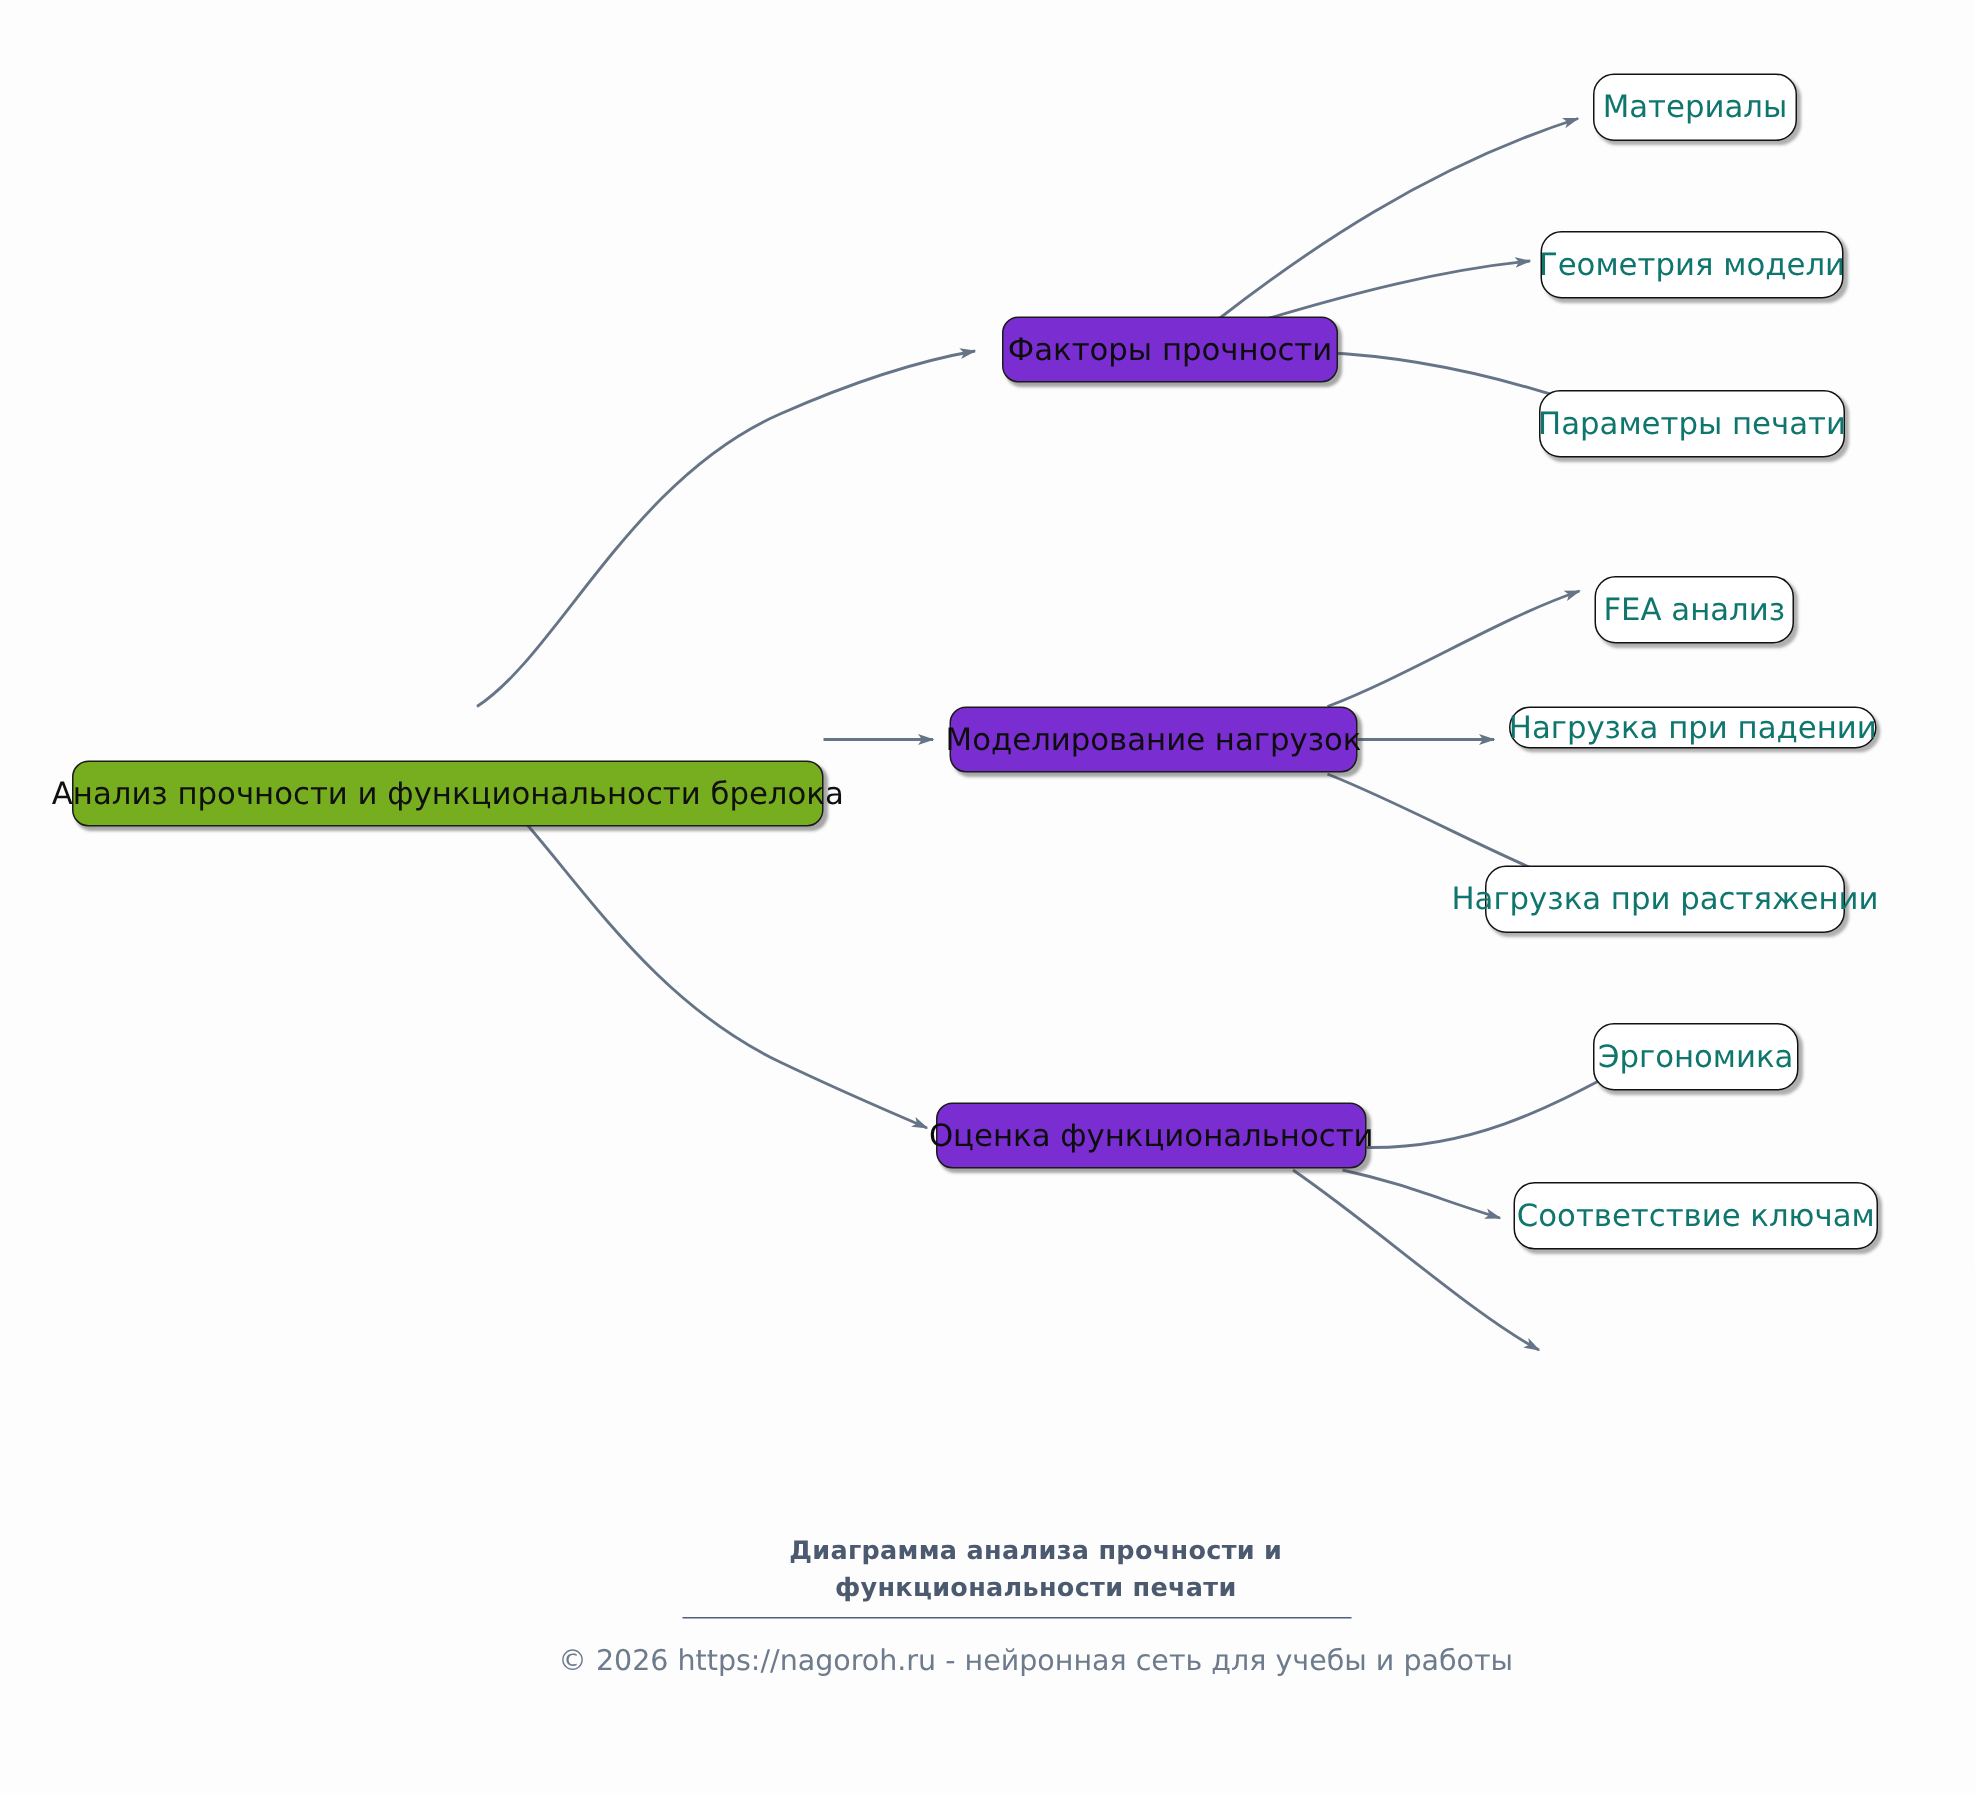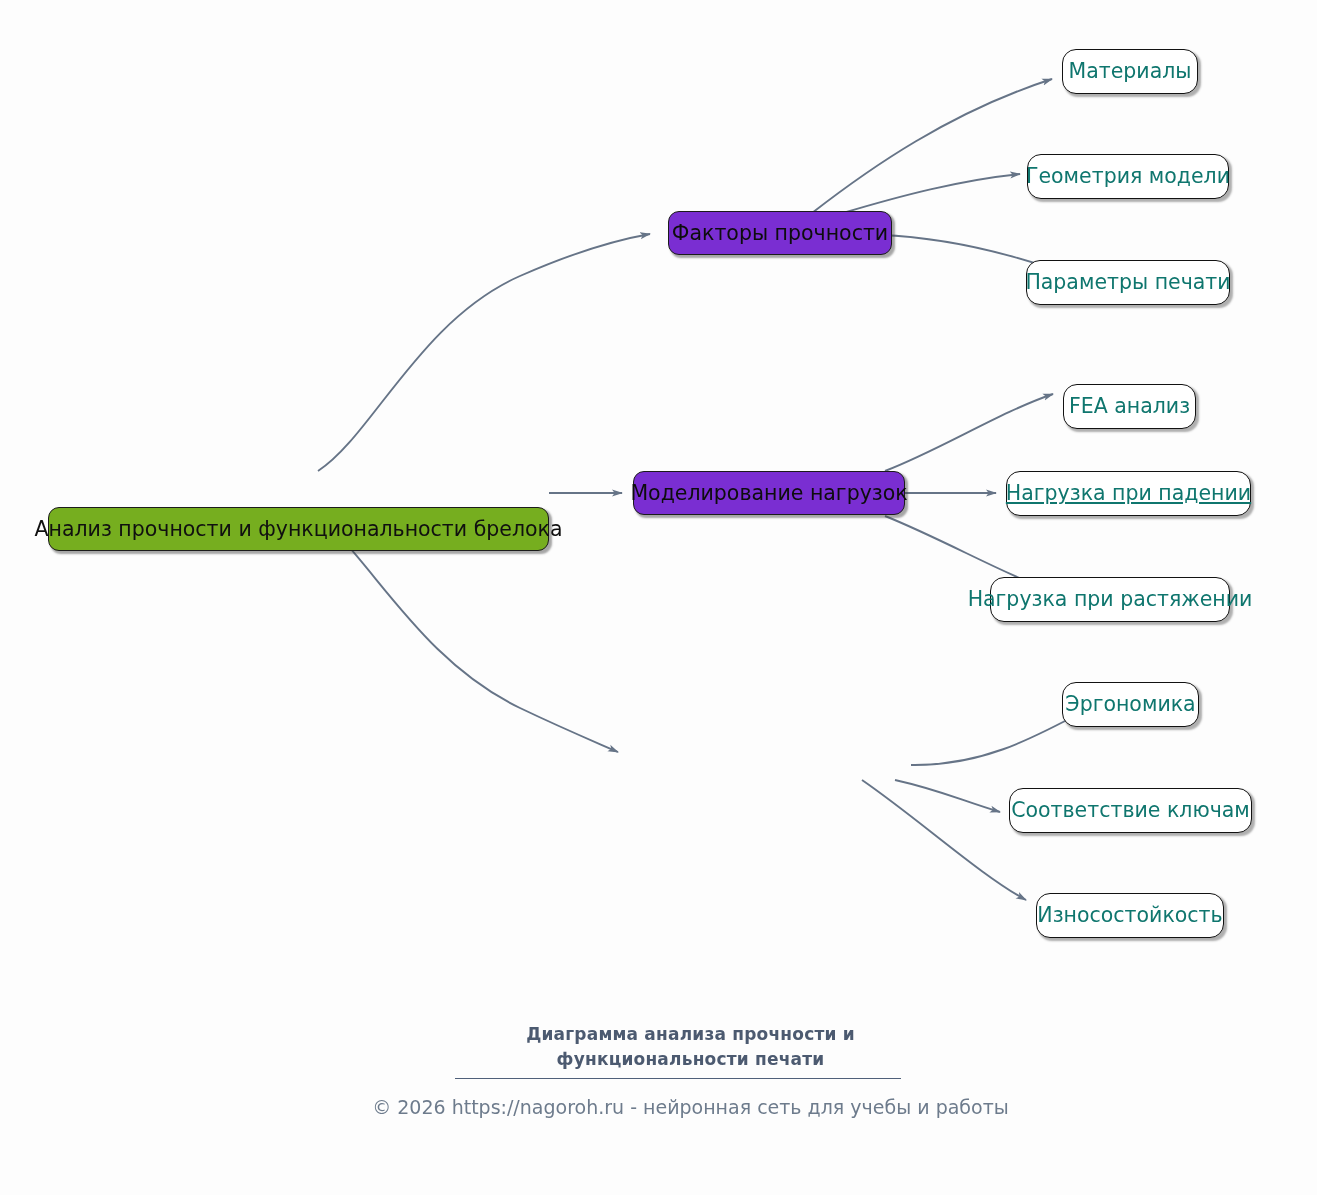--- a/index.html
+++ b/index.html
@@ -136,35 +136,35 @@
   <div class="node node-leaf" style="left:1026px; top:260px; width:204px; height:45px;">
     <span>Параметры печати</span>
   </div>
 
   <div class="node node-branch" style="left:633px; top:471px; width:272px; height:44px;">
     <span>Моделирование нагрузок</span>
   </div>
   <div class="node node-leaf" style="left:1063px; top:384px; width:133px; height:45px;">
     <span>FEA анализ</span>
   </div>
-  <div class="node node-leaf" style="left:1006px; top:471px; width:245px; height:45px;text-decoration:underline;">
+  <div class="node node-leaf" style="left:1006px; top:471px; width:245px; height:28px;">
     <span>Нагрузка при падении</span>
   </div>
   <div class="node node-leaf" style="left:990px; top:577px; width:240px; height:45px;">
     <span>Нагрузка при растяжении</span>
   </div>
 
+  <div class="node node-branch" style="left:624px; top:735px; width:287px; height:44px;">
+    <span>Оценка функциональности</span>
+  </div>
   <div class="node node-leaf" style="left:1062px; top:682px; width:137px; height:45px;">
     <span>Эргономика</span>
   </div>
   <div class="node node-leaf" style="left:1009px; top:788px; width:243px; height:45px;">
     <span>Соответствие ключам</span>
-  </div>
-  <div class="node node-leaf" style="left:1036px; top:893px; width:188px; height:45px;">
-    <span>Износостойкость</span>
   </div>
 
   <div class="footer footer-title">
     <div>Диаграмма анализа прочности и</div>
     <div>функциональности печати</div>
   </div>
   <div class="footer-rule"></div>
   <div class="footer footer-credit">© 2026 https://nagoroh.ru - нейронная сеть для учебы и работы</div>
 
 </div>

